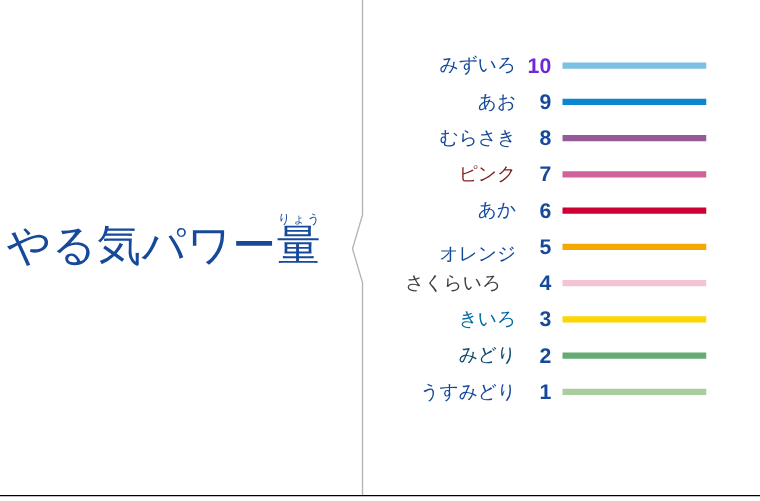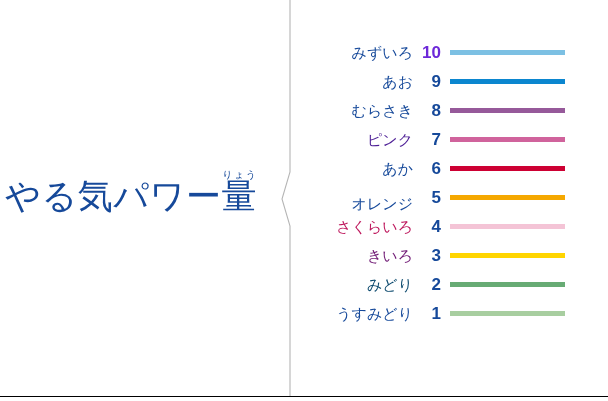--- a/index.html
+++ b/index.html
@@ -158,21 +158,21 @@
 
       <div class="chart-row">
         <div class="row-label" style="color: rgb(22, 73, 154);">むらさき</div>
         <div class="row-value" style="color: rgb(22, 73, 154);">8</div>
         <div class="row-bar-cell">
           <div class="row-bar" style="background: rgb(150, 89, 154);"></div>
         </div>
       </div>
 
       <div class="chart-row">
-        <div class="row-label" style="color: #4c1d95;">ピンク</div>
+        <div class="row-label" style="color: #7f1d1d;">ピンク</div>
         <div class="row-value" style="color: rgb(22, 73, 154);">7</div>
         <div class="row-bar-cell">
           <div class="row-bar" style="background: rgb(208, 99, 156);"></div>
         </div>
       </div>
 
       <div class="chart-row">
         <div class="row-label" style="color: rgb(22, 73, 154);">あか</div>
         <div class="row-value" style="color: rgb(22, 73, 154);">6</div>
         <div class="row-bar-cell">
@@ -182,29 +182,29 @@
 
       <div class="chart-row">
         <div class="row-label" style="color: rgb(22, 73, 154); margin-top: 11px;">オレンジ</div>
         <div class="row-value" style="color: rgb(22, 73, 154);">5</div>
         <div class="row-bar-cell">
           <div class="row-bar" style="background: rgb(245, 168, 0);"></div>
         </div>
       </div>
 
       <div class="chart-row">
-        <div class="row-label" style="color: #be185d;">さくらいろ</div>
+        <div class="row-label" style="color: #404040; text-align: center;">さくらいろ</div>
         <div class="row-value" style="color: rgb(22, 73, 154);">4</div>
         <div class="row-bar-cell">
           <div class="row-bar" style="background: rgb(244, 196, 214);"></div>
         </div>
       </div>
 
       <div class="chart-row">
-        <div class="row-label" style="color: #701a75;">きいろ</div>
+        <div class="row-label" style="color: #0369a1;">きいろ</div>
         <div class="row-value" style="color: rgb(22, 73, 154);">3</div>
         <div class="row-bar-cell">
           <div class="row-bar" style="background: rgb(255, 213, 0);"></div>
         </div>
       </div>
 
       <div class="chart-row">
         <div class="row-label" style="color: #0c4a6e;">みどり</div>
         <div class="row-value" style="color: rgb(22, 73, 154);">2</div>
         <div class="row-bar-cell">

